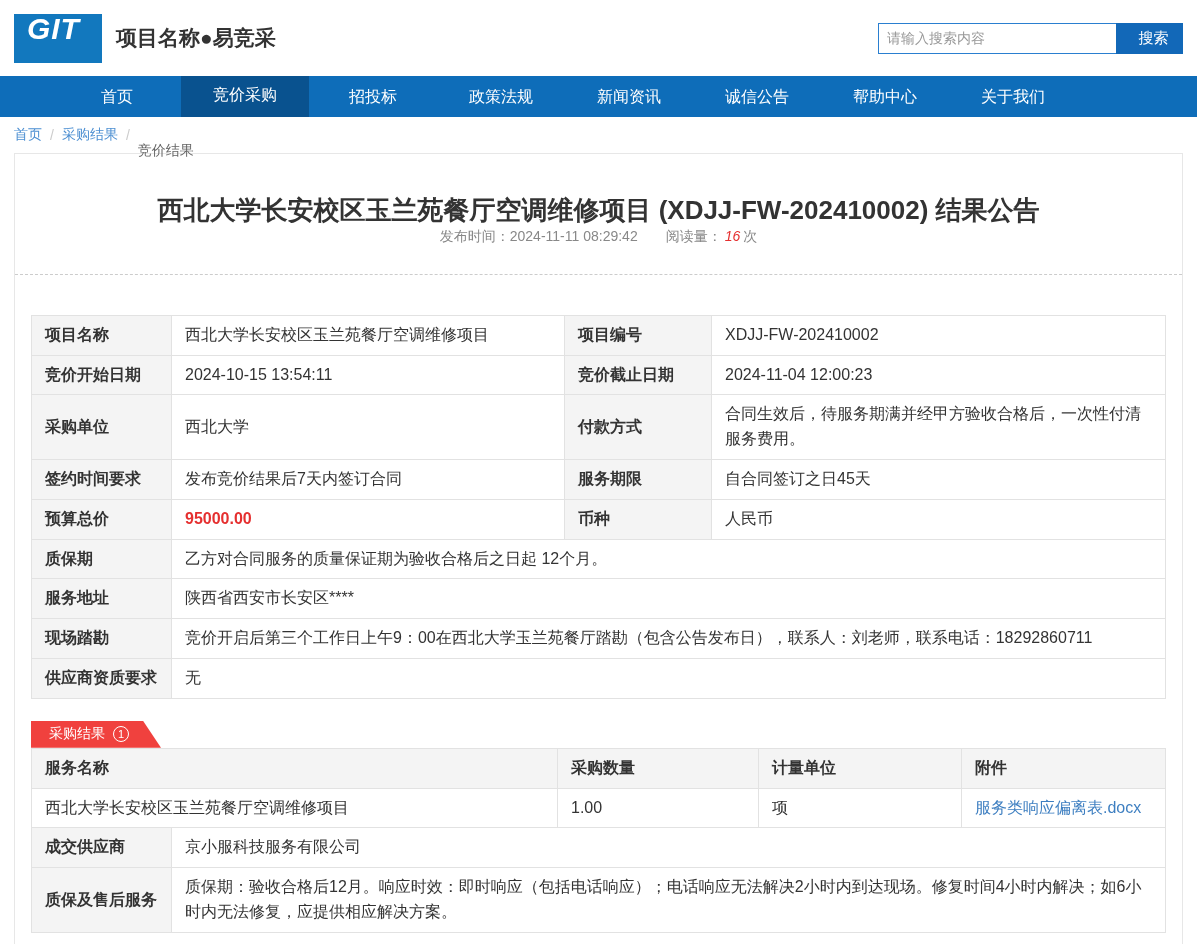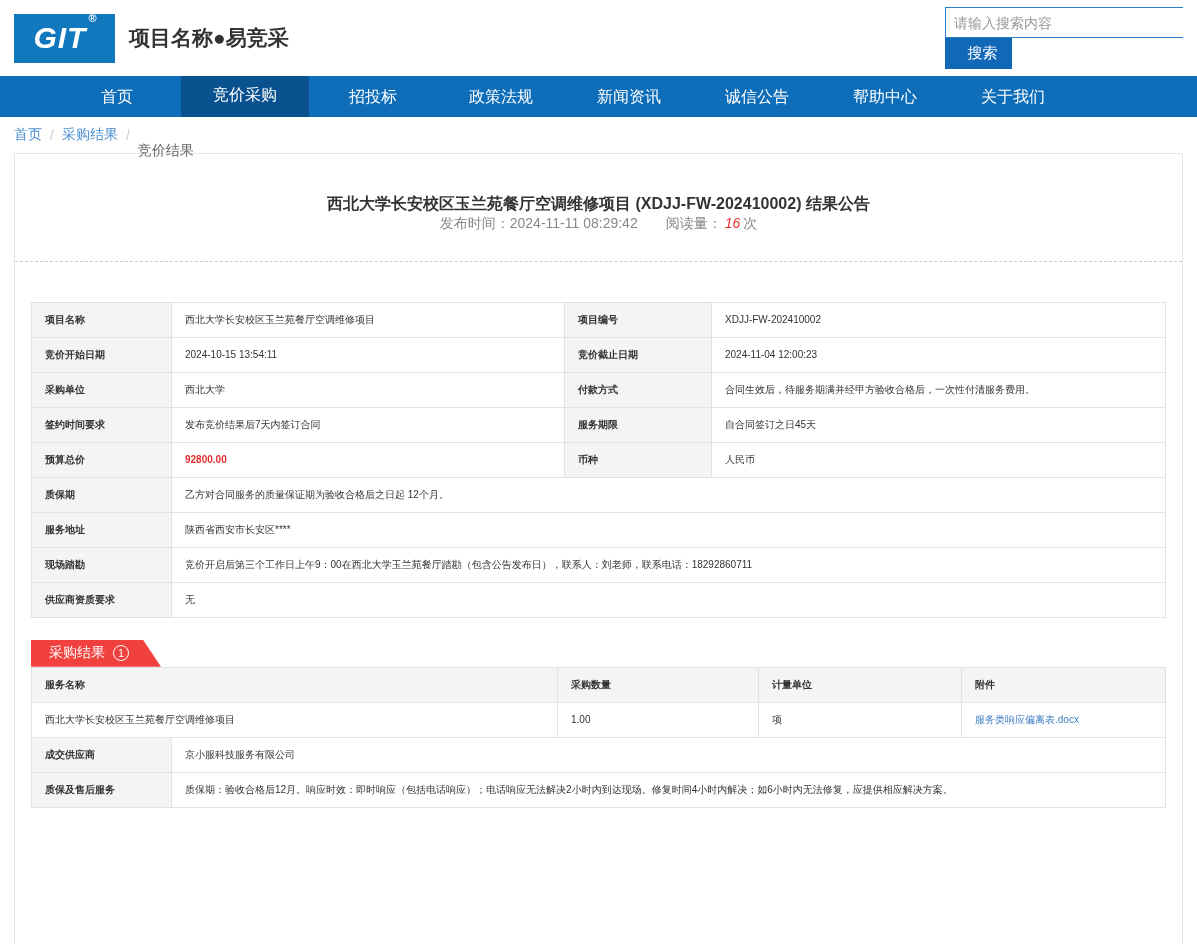--- a/index.html
+++ b/index.html
@@ -5,27 +5,27 @@
   * { margin:0; padding:0; box-sizing:border-box; }
   html,body { background:#ffffff; }
   body {
     width:1197px; min-height:944px; overflow:hidden;
     font-family:"Liberation Sans","DejaVu Sans",sans-serif;
     color:#333;
   }
   
   .header { height:76px; display:flex; align-items:center; padding:0 14px; background:#fff; }
   .logo-box {
-    width:101px; height:49px; background:#1278be; color:#fff;
-    display:flex; align-items:center; justify-content:center; flex:0 0 auto;
+    width:88px; height:49px; background:#1278be; color:#fff;
+    display:flex; justify-content:center; flex:0 0 auto;
   }
   .logo-text { font-size:30px; font-weight:bold; font-style:italic; letter-spacing:1px; line-height:1; }
   .logo-reg { font-size:11px; vertical-align:top; position:relative; top:-10px; left:2px; font-style:normal; font-weight:bold; }
   .site-name { font-size:21px; font-weight:bold; color:#333; margin-left:14px; }
-  .search-wrap { margin-left:auto; display:flex; align-items:flex-start;flex-direction:column; }
+  .search-wrap { margin-left:auto; display:flex; align-items:center; }
   .search-input {
     width:238px; height:31px; border:1px solid #2a7fd0; border-right:none;
     padding:0 8px; font-size:14px; color:#333; outline:none;
     font-family:"Liberation Sans","DejaVu Sans",sans-serif;
   }
   .search-input::placeholder { color:#999; }
   .search-btn {
     width:67px; height:31px; background:#1268b8; color:#fff; border:none;
     font-size:15px; cursor:pointer; font-family:"Liberation Sans","DejaVu Sans",sans-serif;padding-left:8px;
   }
@@ -36,29 +36,29 @@
     font-size:16px; cursor:pointer;
   }
   .nav-item.active { background:#09528f;font-family:Liberation Mono, monospace; }
   
   .breadcrumb { height:36px; display:flex; align-items:center; padding-left:14px; font-size:14px; }
   .crumb-link { color:#4c8fd2; cursor:pointer; text-decoration:none; }
   .crumb-sep { color:#ccc; margin:0 8px; }
   .crumb-current { color:#666;margin-top:32px; }
   
   .card { margin:0 14px; border:1px solid #e7e7e7; min-height:800px; background:#fff; padding-bottom:20px; }
-  .article-title { text-align:center; font-size:16px; font-weight:bold; color:#333; padding:40px 60px 0; line-height:1.3; }
+  .article-title { text-align:center; font-size:26px; font-weight:bold; color:#333; padding:40px 60px 0; line-height:1.3; }
   .article-meta { text-align:center; color:#888; font-size:14px; }
   .meta-views-count { color:#e52f2f; font-style:italic; margin:0 3px; }
   .meta-gap { display:inline-block; width:28px; }
   .dashed-sep { border-bottom:1px dashed #ccc; margin-top:28px; }
   
   table { border-collapse:collapse; table-layout:fixed; width:1135px; margin:0 16px; }
   .info-table { margin-top:40px; }
-  td, th { border:1px solid #e2e2e2; padding:7px 13px; font-size:10px; color:#333; text-align:left; vertical-align:middle; line-height:1.55; }
+  td, th { border:1px solid #e2e2e2; padding:7px 13px; font-size:16px; color:#333; text-align:left; vertical-align:middle; line-height:1.55; }
   td.lbl, th.hd { background:#f4f4f4; font-weight:bold; }
   tr { height:35px; }
   .red-bold { color:#e52f2f; font-weight:bold; }
   .red { color:#e52f2f; }
   
   .ribbon-row { margin:22px 16px 0; }
   .ribbon {
     display:inline-flex; align-items:center; gap:8px;
     background:#f0413e; color:#fff; font-size:14px;
     height:27px; padding:0 26px 0 18px;
@@ -143,21 +143,21 @@
       <td>合同生效后，待服务期满并经甲方验收合格后，一次性付清服务费用。</td>
     </tr>
     <tr>
       <td class="lbl">签约时间要求</td>
       <td>发布竞价结果后7天内签订合同</td>
       <td class="lbl">服务期限</td>
       <td>自合同签订之日45天</td>
     </tr>
     <tr>
       <td class="lbl">预算总价</td>
-      <td class="red-bold">92800.00</td>
+      <td class="red-bold">95000.00</td>
       <td class="lbl">币种</td>
       <td>人民币</td>
     </tr>
     <tr>
       <td class="lbl">质保期</td>
       <td colspan="3">乙方对合同服务的质量保证期为验收合格后之日起 12个月。</td>
     </tr>
     <tr>
       <td class="lbl">服务地址</td>
       <td colspan="3">陕西省西安市长安区****</td>

